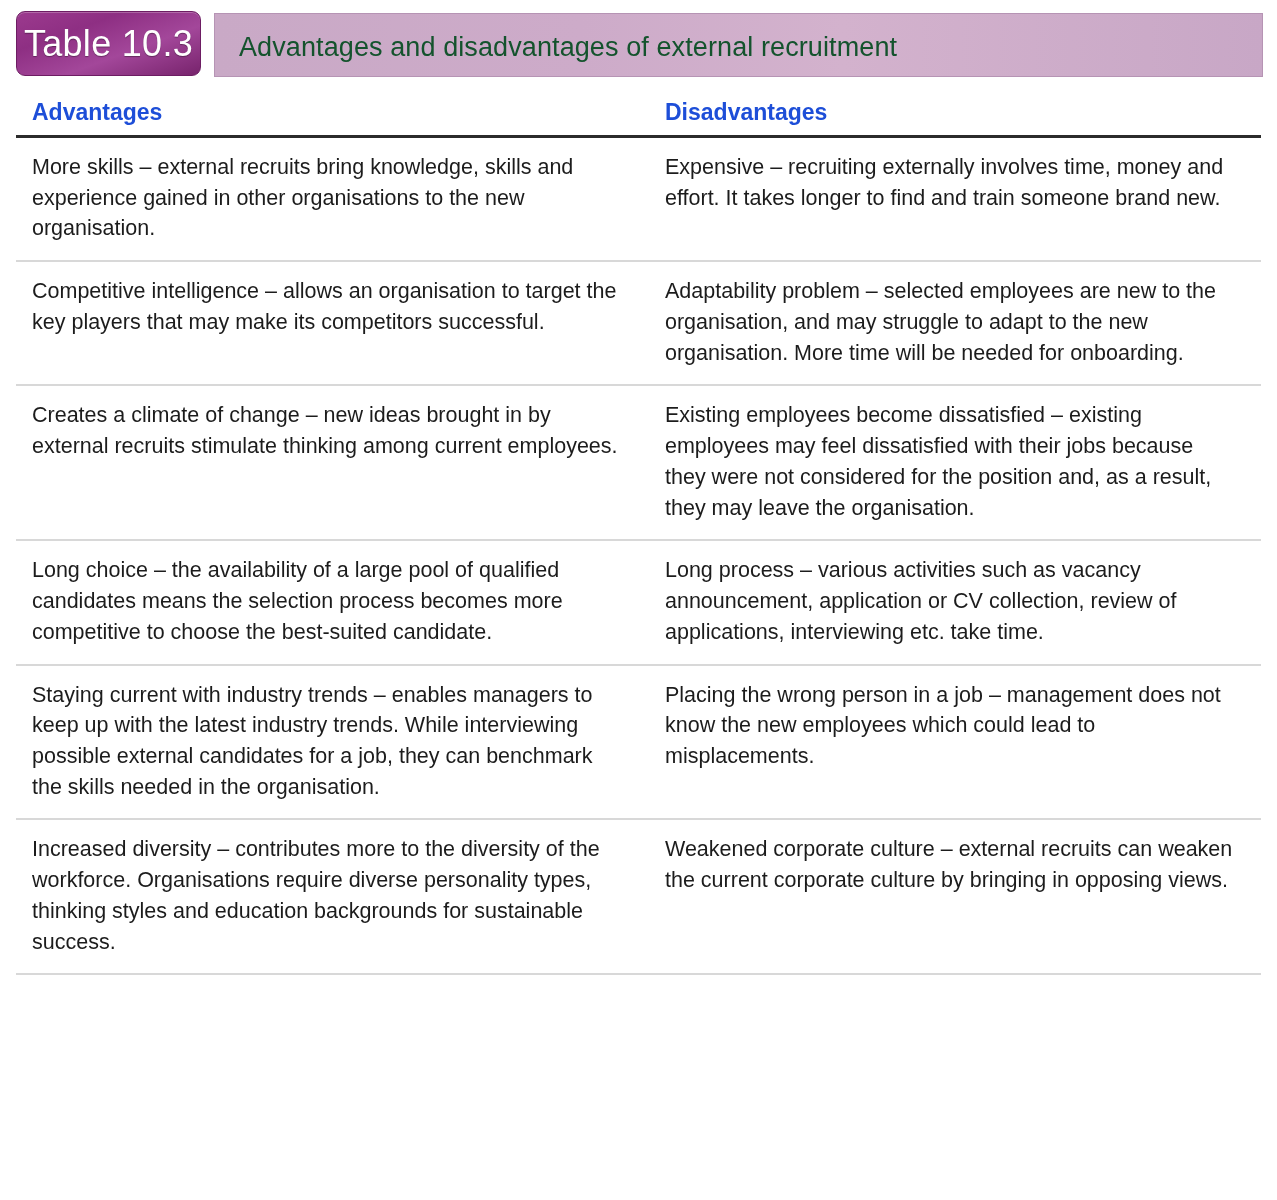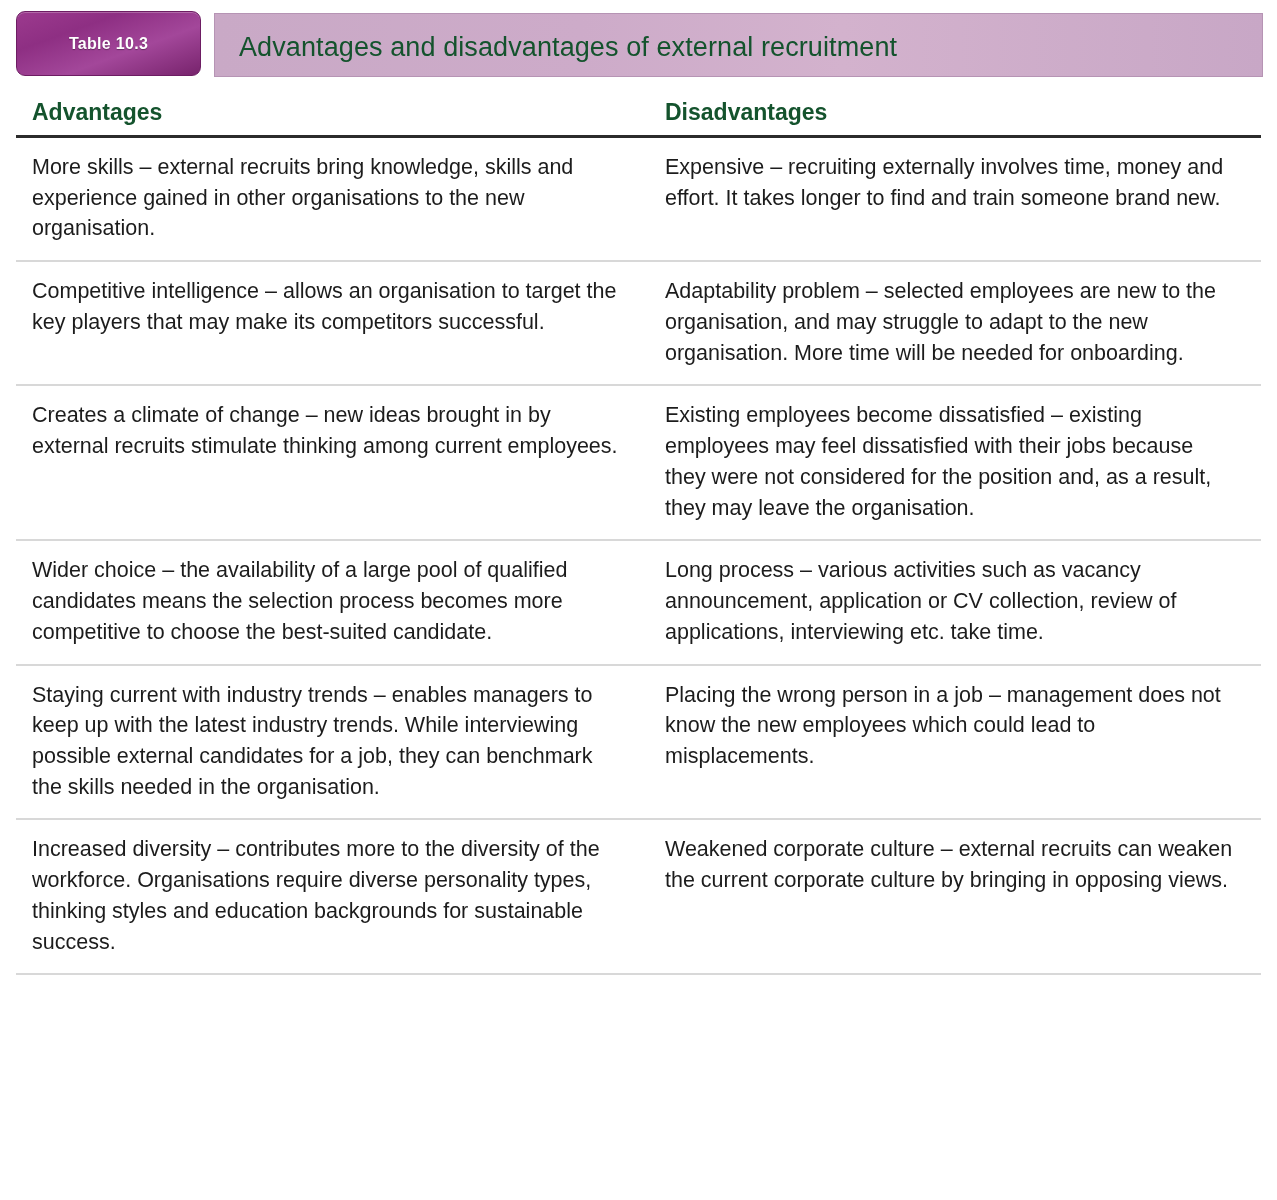--- a/index.html
+++ b/index.html
@@ -55,22 +55,22 @@
     background: linear-gradient(160deg, #9c3a8e 0%, #8e2f83 30%, #a3479a 62%, #77236c 100%);
     border: 1px solid #6d1d63;
     box-shadow: inset 0 1px 0 rgba(255,255,255,0.25);
     display: flex;
     align-items: center;
     justify-content: center;
   }
 
   .banner-label-text {
     color: #ffffff;
-    font-size: 16px;
-    font-weight: bold;
+    font-size: 36px;
+    font-weight: normal;
     letter-spacing: 0.3px;
     text-shadow: 0 1px 1px rgba(0,0,0,0.35);
     white-space: nowrap;
   }
 
   .banner-title {
     position: relative;
     z-index: 4;
     margin-left: 38px;
     display: flex;
@@ -89,21 +89,21 @@
     table-layout: fixed;
   }
 
   .tbl col.c1 { width: 633px; }
   .tbl col.c2 { width: 612px; }
 
   .tbl th {
     text-align: left;
     font-size: 23px;
     font-weight: bold;
-    color: #14532d;
+    color: #1d4ed8;
     padding: 0 16px 9px 16px;
     border-bottom: 3px solid #2b2b2b;
     vertical-align: bottom;
   }
 
   .tbl td {
     vertical-align: top;
     font-size: 21.5px;
     line-height: 1.43;
     color: #1c1c1c;
@@ -154,21 +154,21 @@
       </tr>
       <tr>
         <td><span class="term">Competitive intelligence</span><span class="dash"> – </span><span>allows an organisation to target the key players that may make its competitors successful.</span></td>
         <td><span class="term">Adaptability problem</span><span class="dash"> – </span><span>selected employees are new to the organisation, and may struggle to adapt to the new organisation. More time will be needed for onboarding.</span></td>
       </tr>
       <tr>
         <td><span class="term">Creates a climate of change</span><span class="dash"> – </span><span>new ideas brought in by external recruits stimulate thinking among current employees.</span></td>
         <td><span class="term">Existing employees become dissatisfied</span><span class="dash"> – </span><span>existing employees may feel dissatisfied with their jobs because they were not considered for the position and, as a result, they may leave the organisation.</span></td>
       </tr>
       <tr>
-        <td><span class="term">Wider choice</span><span class="dash"> – </span><span>the availability of a large pool of qualified candidates means the selection process becomes more competitive to choose the best-suited candidate.</span></td>
+        <td><span class="term">Long choice</span><span class="dash"> – </span><span>the availability of a large pool of qualified candidates means the selection process becomes more competitive to choose the best-suited candidate.</span></td>
         <td><span class="term">Long process</span><span class="dash"> – </span><span>various activities such as vacancy announcement, application or CV collection, review of applications, interviewing etc. take time.</span></td>
       </tr>
       <tr>
         <td><span class="term">Staying current with industry trends</span><span class="dash"> – </span><span>enables managers to keep up with the latest industry trends. While interviewing possible external candidates for a job, they can benchmark the skills needed in the organisation.</span></td>
         <td><span class="term">Placing the wrong person in a job</span><span class="dash"> – </span><span>management does not know the new employees which could lead to misplacements.</span></td>
       </tr>
       <tr>
         <td><span class="term">Increased diversity</span><span class="dash"> – </span><span>contributes more to the diversity of the workforce. Organisations require diverse personality types, thinking styles and education backgrounds for sustainable success.</span></td>
         <td><span class="term">Weakened corporate culture</span><span class="dash"> – </span><span>external recruits can weaken the current corporate culture by bringing in opposing views.</span></td>
       </tr>

